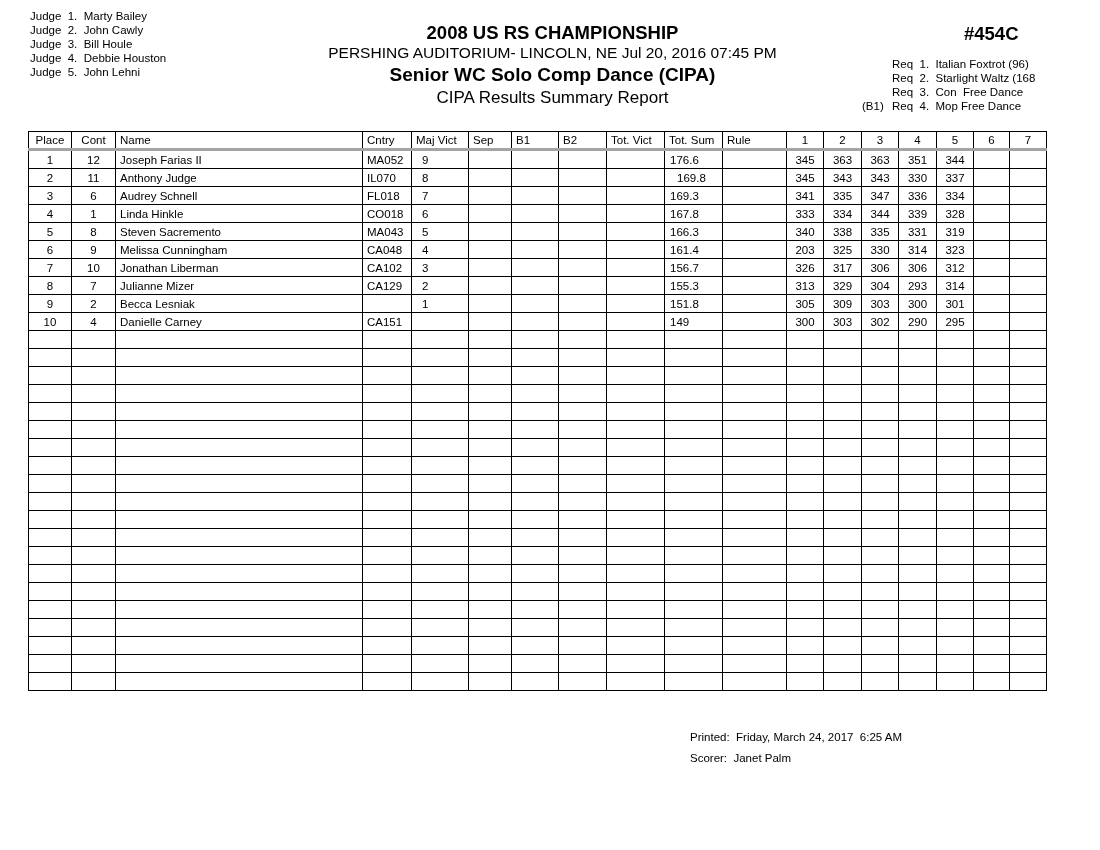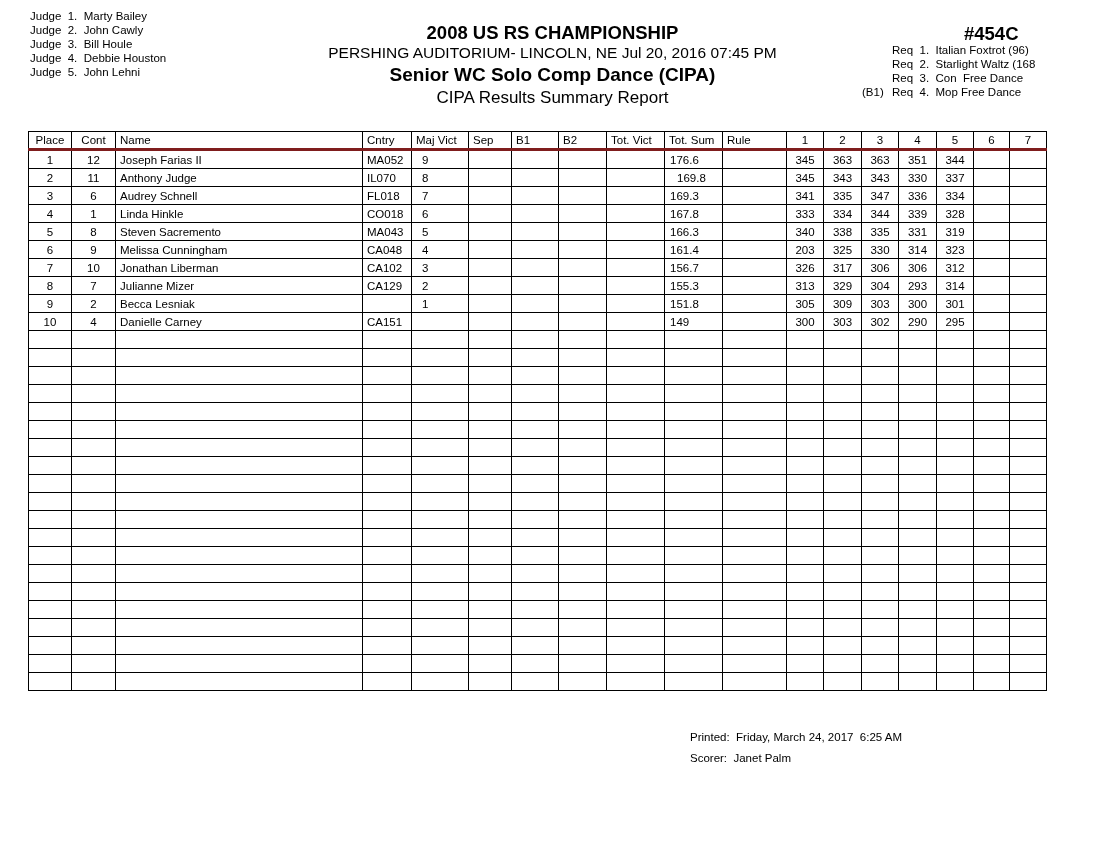--- a/index.html
+++ b/index.html
@@ -6,28 +6,28 @@
   body { width: 1100px; height: 850px; position: relative; overflow: hidden;
          font-family: "Liberation Sans", sans-serif; color: #000; }
   .judges { position: absolute; left: 30px; top: 9px; font-size: 11.5px; line-height: 14px; }
   .judges div { white-space: pre; }
   .center-head { position: absolute; left: 300px; width: 505px; top: 22px; text-align: center; }
   .title1 { font-size: 18.5px; font-weight: bold; line-height: 22px; }
   .title2 { font-size: 15.5px; line-height: 18px; }
   .title3 { font-size: 19px; font-weight: bold; line-height: 25px; }
   .title4 { font-size: 17px; line-height: 22px; }
   .event-no { position: absolute; left: 964px; top: 23px; font-size: 18.5px; font-weight: bold; }
-  .reqs { position: absolute; left: 862px; top: 43px; font-size: 11.5px; line-height: 14px; }
+  .reqs { position: absolute; left: 862px; top: 57px; font-size: 11.5px; line-height: 14px; }
   .reqs .row { display: flex; white-space: pre; }
   .reqs .pre { width: 30px; text-align: left; }
   table.results { position: absolute; left: 28px; top: 131px; border-collapse: collapse;
                   font-size: 11.5px; table-layout: fixed; }
   table.results th, table.results td { border: 1.5px solid #000; padding: 0 0 0 4px; height: 17px;
                   overflow: hidden; white-space: nowrap; font-weight: normal; text-align: left; }
-  table.results thead th { border-bottom: 3px solid #7f1d1d; height: 16px; }
+  table.results thead th { border-bottom: 3px solid #a3a3a3; height: 16px; }
   table.results .c { text-align: center; padding: 0; }
   table.results .num { text-align: center; padding: 0; }
   .footer { position: absolute; left: 690px; top: 727px; font-size: 11.5px; line-height: 21px; }
   .footer div { white-space: pre; }
 </style>
 </head>
 <body>
 
 <div class="judges">
   <div>Judge  1.  Marty Bailey</div>

